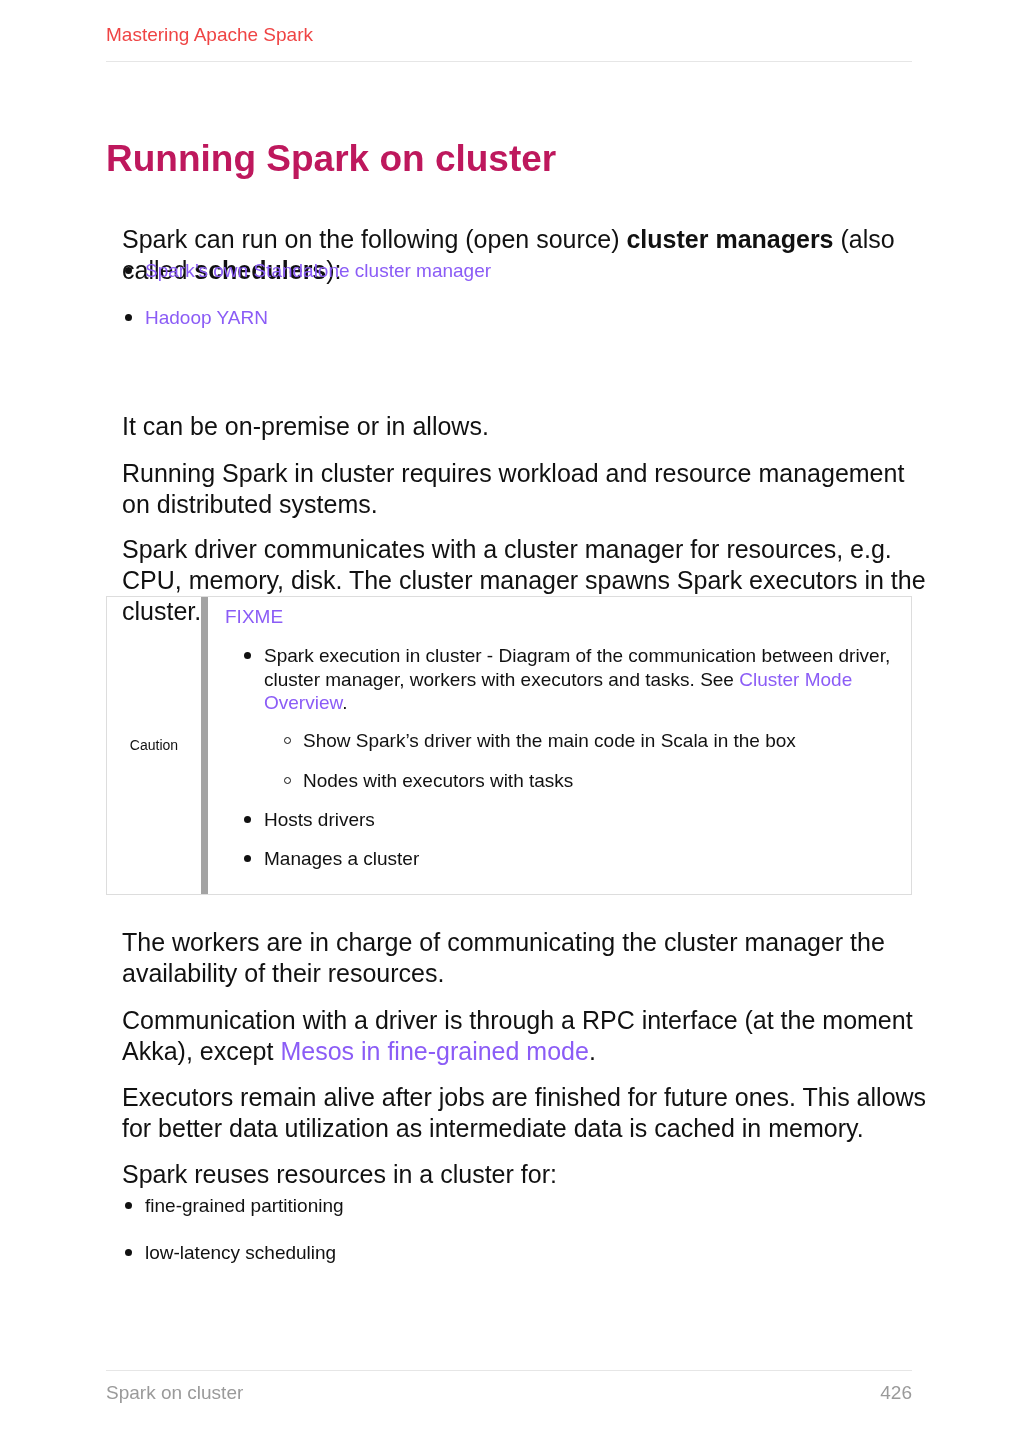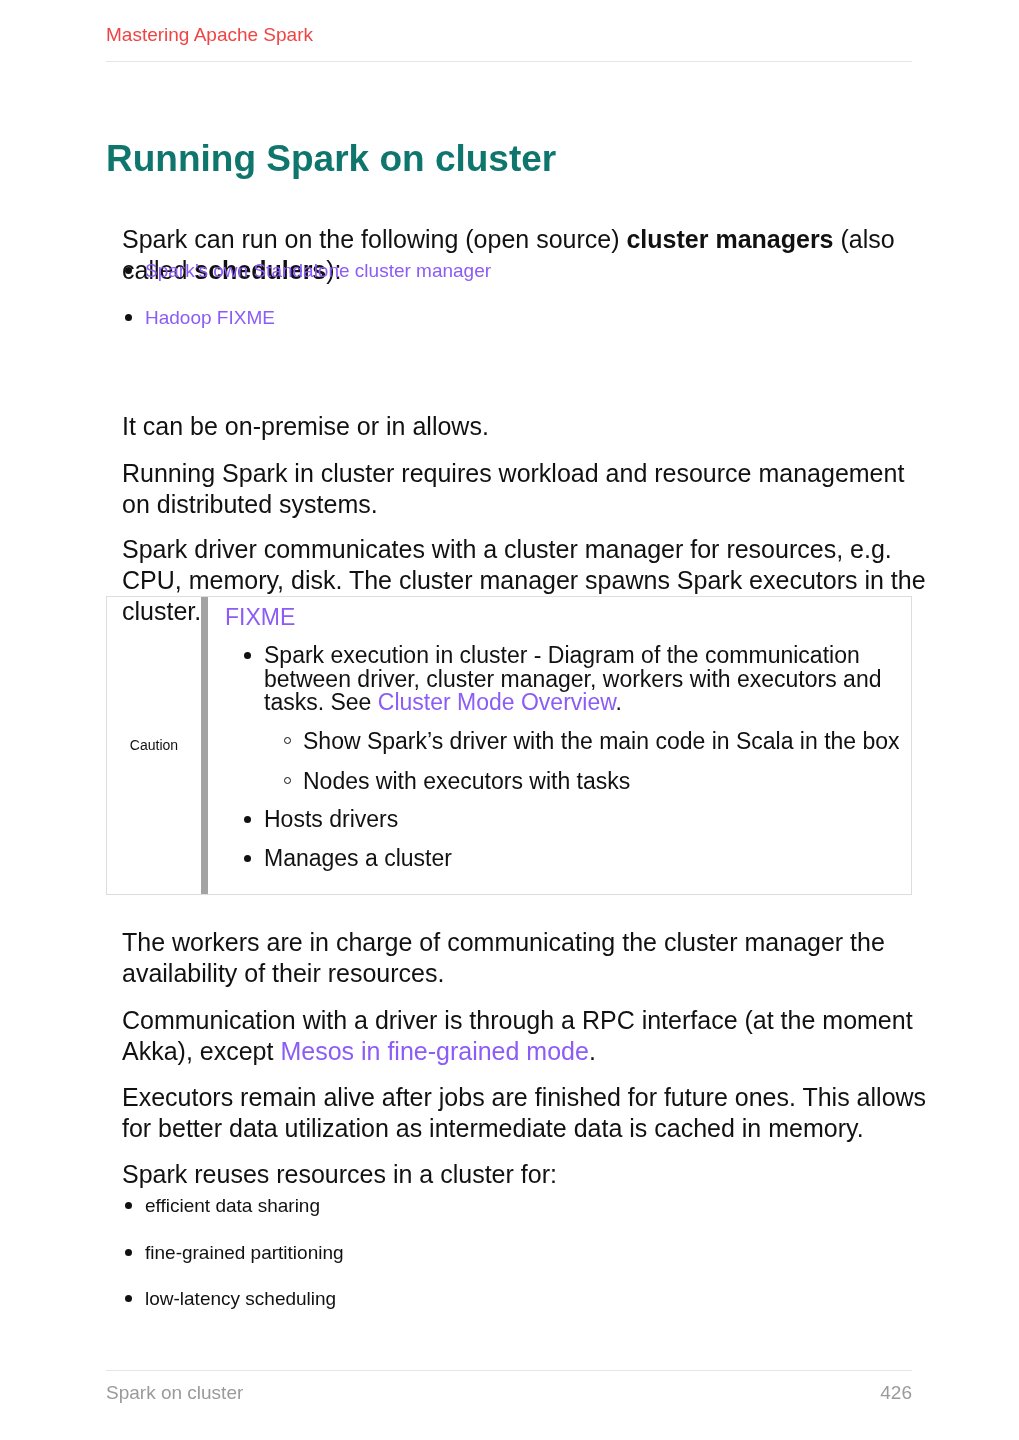--- a/index.html
+++ b/index.html
@@ -31,21 +31,21 @@
       top: 0;
       width: 806px;
     }
     h1 {
       position: absolute;
       top: 138px;
       left: 0;
       margin: 0;
       font-size: 37px;
       font-weight: bold;
-      color: #0f766e;
+      color: #be185d;
       white-space: nowrap;
     }
     .p {
       position: absolute;
       left: 0;
       margin: 16px;
       font-size: 25px;
       line-height: 31px;
       width: 806px;
     }
@@ -93,21 +93,21 @@
       display: flex;
       align-items: center;
       justify-content: center;
       font-size: 14px;
       padding-bottom: 2px;
       box-sizing: border-box;
     }
     .callout-body {
       position: relative;
       flex: 1;
-      font-size: 23px;
+      font-size: 19px;
     }
     .cb-title {
       position: absolute;
       left: 17px;
       top: 8px;
       line-height: 24px;
     }
     .cb-item {
       position: absolute;
       left: 56px;
@@ -159,21 +159,21 @@
   <span>Mastering Apache Spark</span>
 </div>
 
 <div class="content">
   <h1>Running Spark on cluster</h1>
 
   <p class="p" style="top:208px;"><span>Spark can run on the following (open source) </span><b>cluster managers</b><span> (also called </span><b>schedulers</b><span>):</span></p>
 
   <ul class="bullets" style="top:255px;">
     <li><a class="link">Spark’s own Standalone cluster manager</a></li>
-    <li><a class="link">Hadoop FIXME</a></li>
+    <li><a class="link">Hadoop YARN</a></li>
   </ul>
 
   <p class="p" style="top:395px;">It can be on-premise or in allows.</p>
   <p class="p" style="top:442px;">Running Spark in cluster requires workload and resource management on distributed systems.</p>
   <p class="p" style="top:518px;">Spark driver communicates with a cluster manager for resources, e.g. CPU, memory, disk. The cluster manager spawns Spark executors in the cluster.</p>
 
   <div class="callout">
     <div class="callout-label">Caution</div>
     <div class="callout-body">
       <a class="cb-title link">FIXME</a>
@@ -184,21 +184,20 @@
       <div class="cb-item" style="top:250px;">Manages a cluster</div>
     </div>
   </div>
 
   <p class="p" style="top:911px;">The workers are in charge of communicating the cluster manager the availability of their resources.</p>
   <p class="p" style="top:989px;"><span>Communication with a driver is through a RPC interface (at the moment Akka), except </span><a class="link">Mesos in fine-grained mode</a><span>.</span></p>
   <p class="p" style="top:1066px;">Executors remain alive after jobs are finished for future ones. This allows for better data utilization as intermediate data is cached in memory.</p>
   <p class="p" style="top:1143px;">Spark reuses resources in a cluster for:</p>
 
   <ul class="bullets" style="top:1190px;">
-    <li>efficient data sharing</li>
     <li>fine-grained partitioning</li>
     <li>low-latency scheduling</li>
   </ul>
 </div>
 
 <div class="page-footer">
   <span>Spark on cluster</span>
   <span>426</span>
 </div>
 

